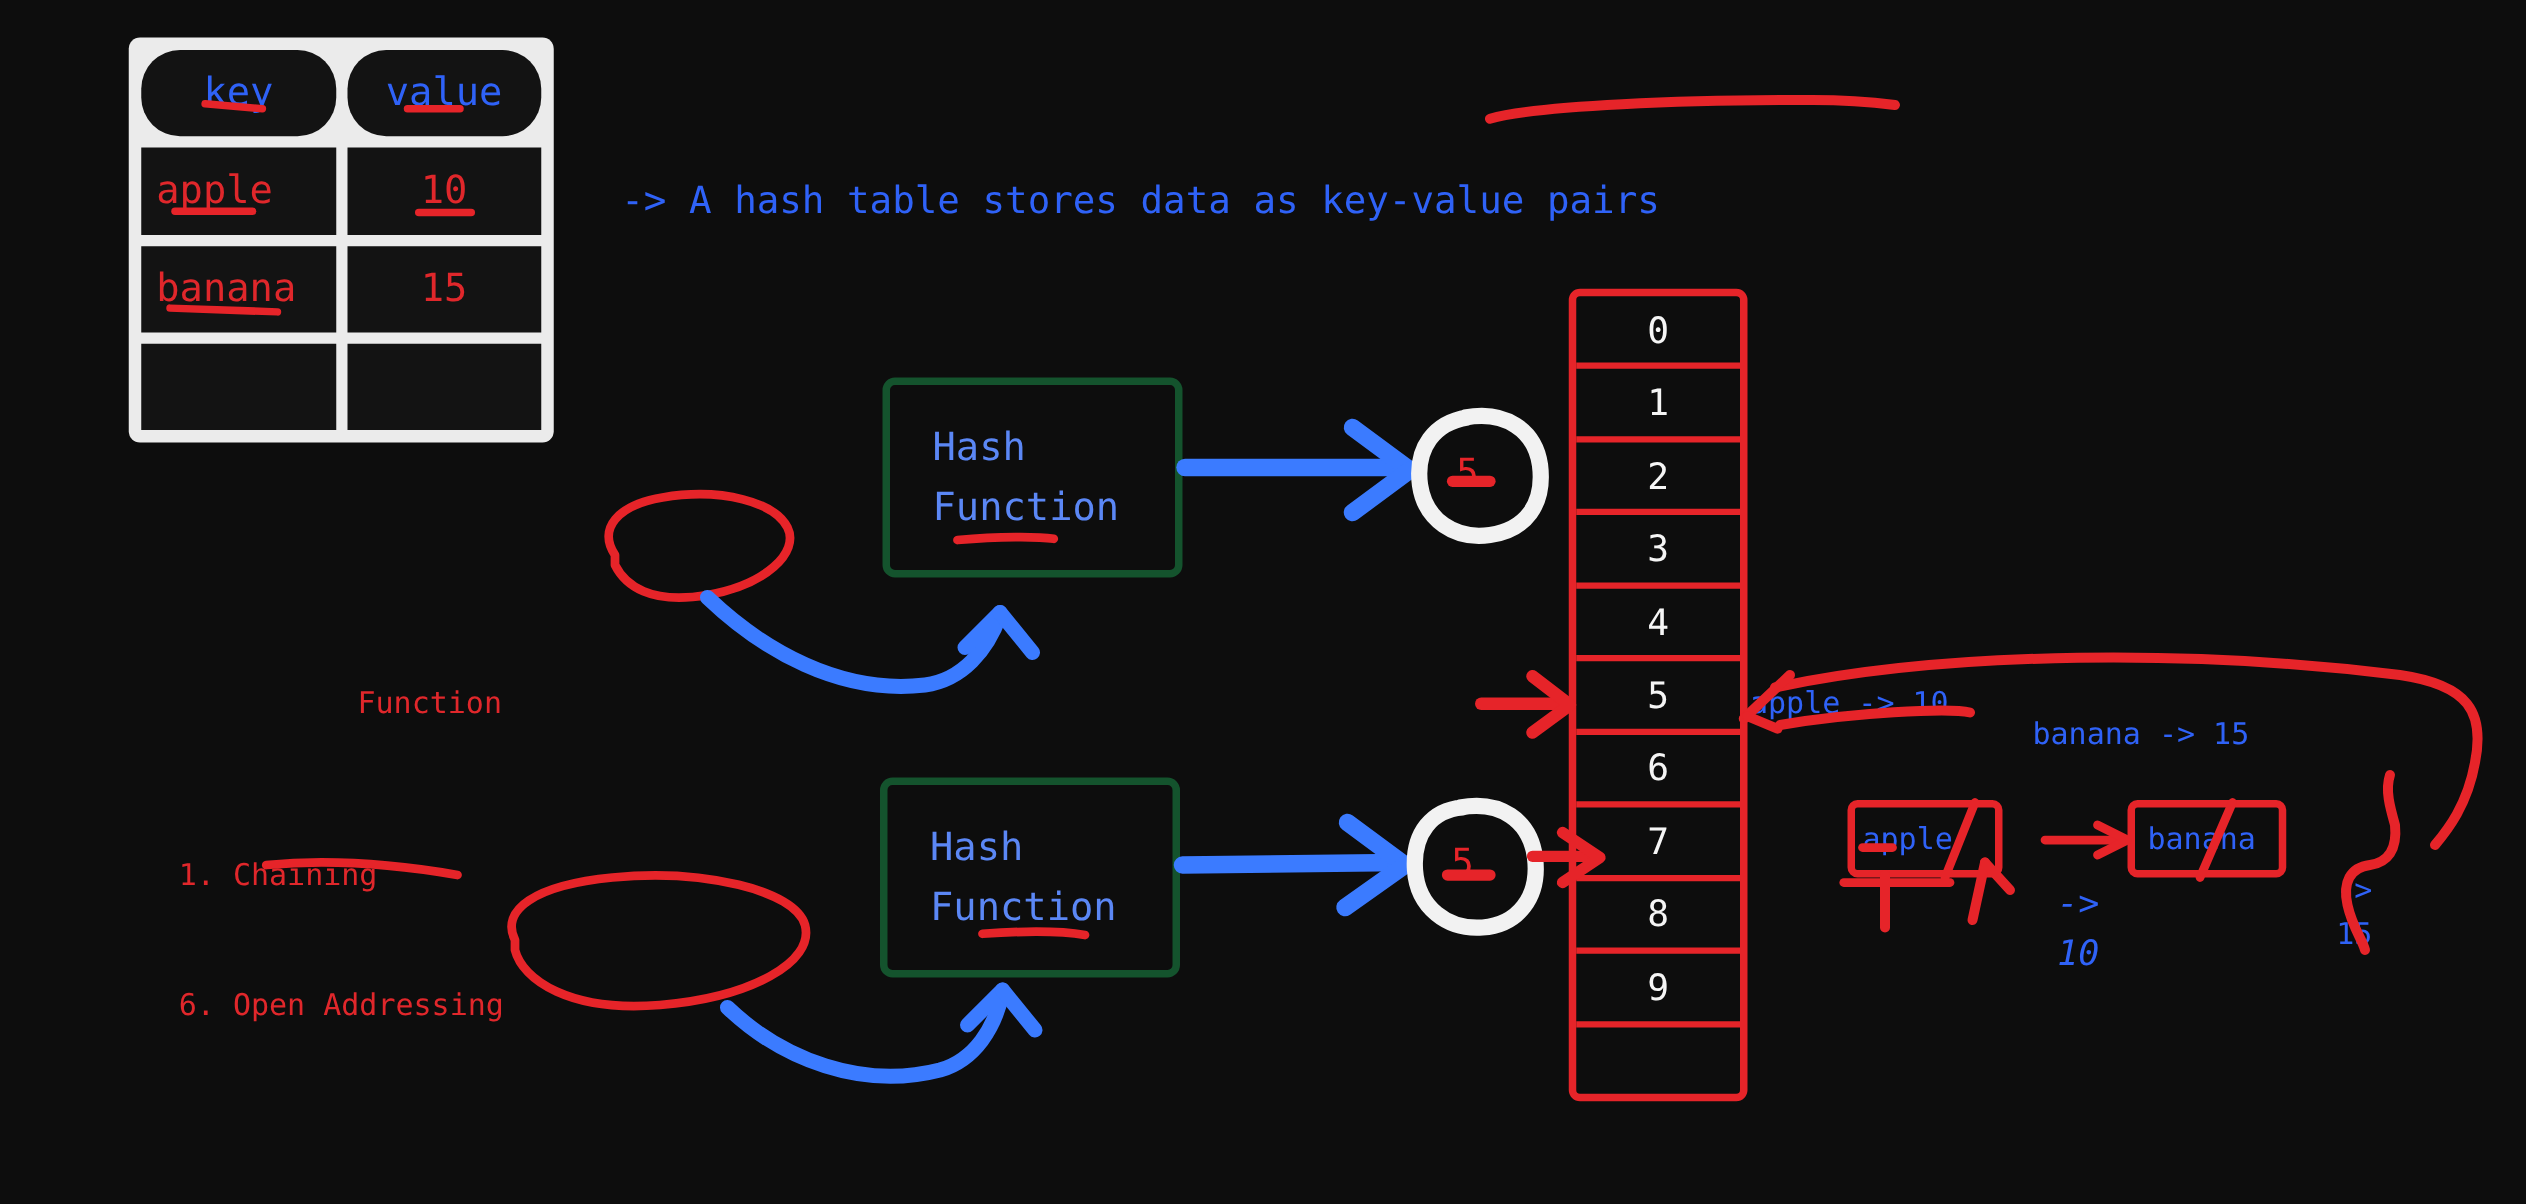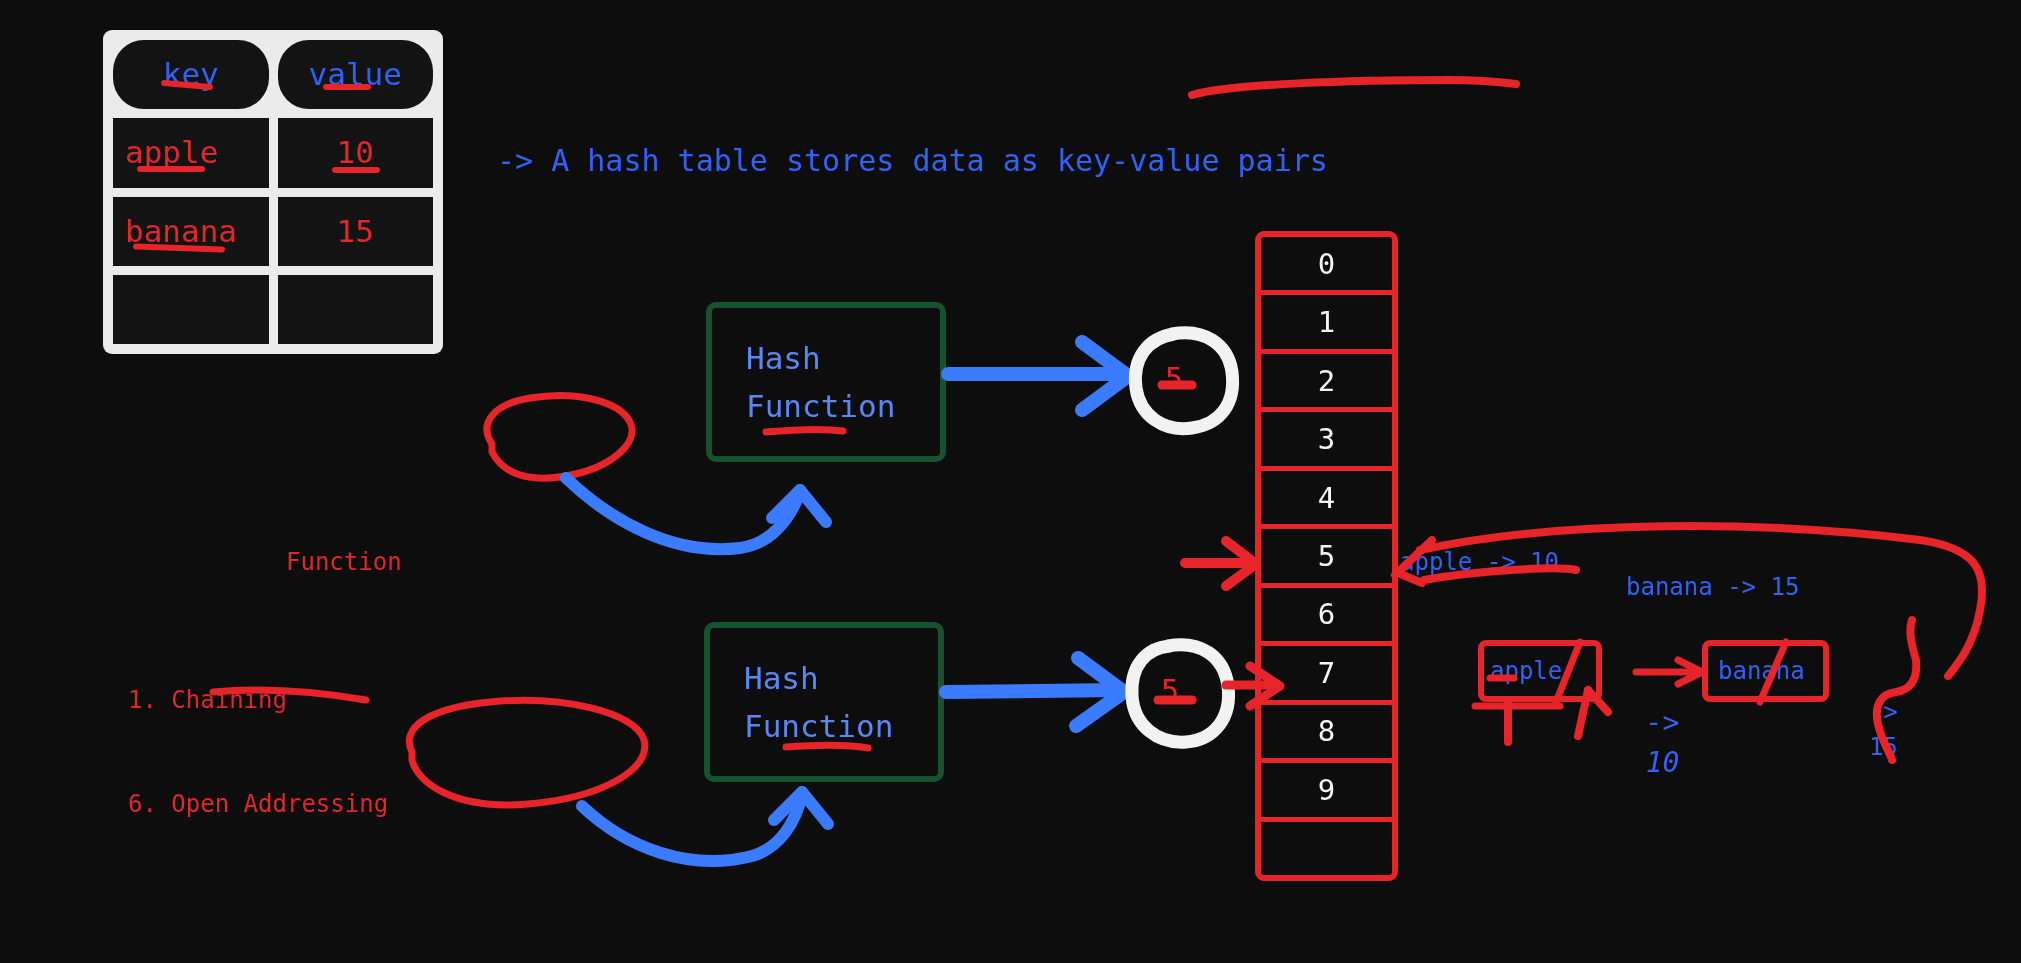--- a/index.html
+++ b/index.html
@@ -61,21 +61,21 @@
   
   .txt { position: absolute; line-height: 1.45; white-space: pre; }
 
   #headline {
     left: 497px; top: 52px;
     font-size: 30px;
     color: #2f62f7;
   }
 
   #collision-title { left: 286px; top: 545px; font-size: 24px; color: #e0272b; }
-  #collision-list  { left: 128px; top: 613px; font-size: 24px; color: #e0272b; }
+  #collision-list  { left: 143px; top: 613px; font-size: 24px; color: #e0272b; }
 
   
   .hfbox {
     position: absolute;
     border: 6px solid #14532d;
     border-radius: 10px;
     box-sizing: border-box;
     color: #5b87f5;
     font-size: 31px;
     line-height: 1.55;

